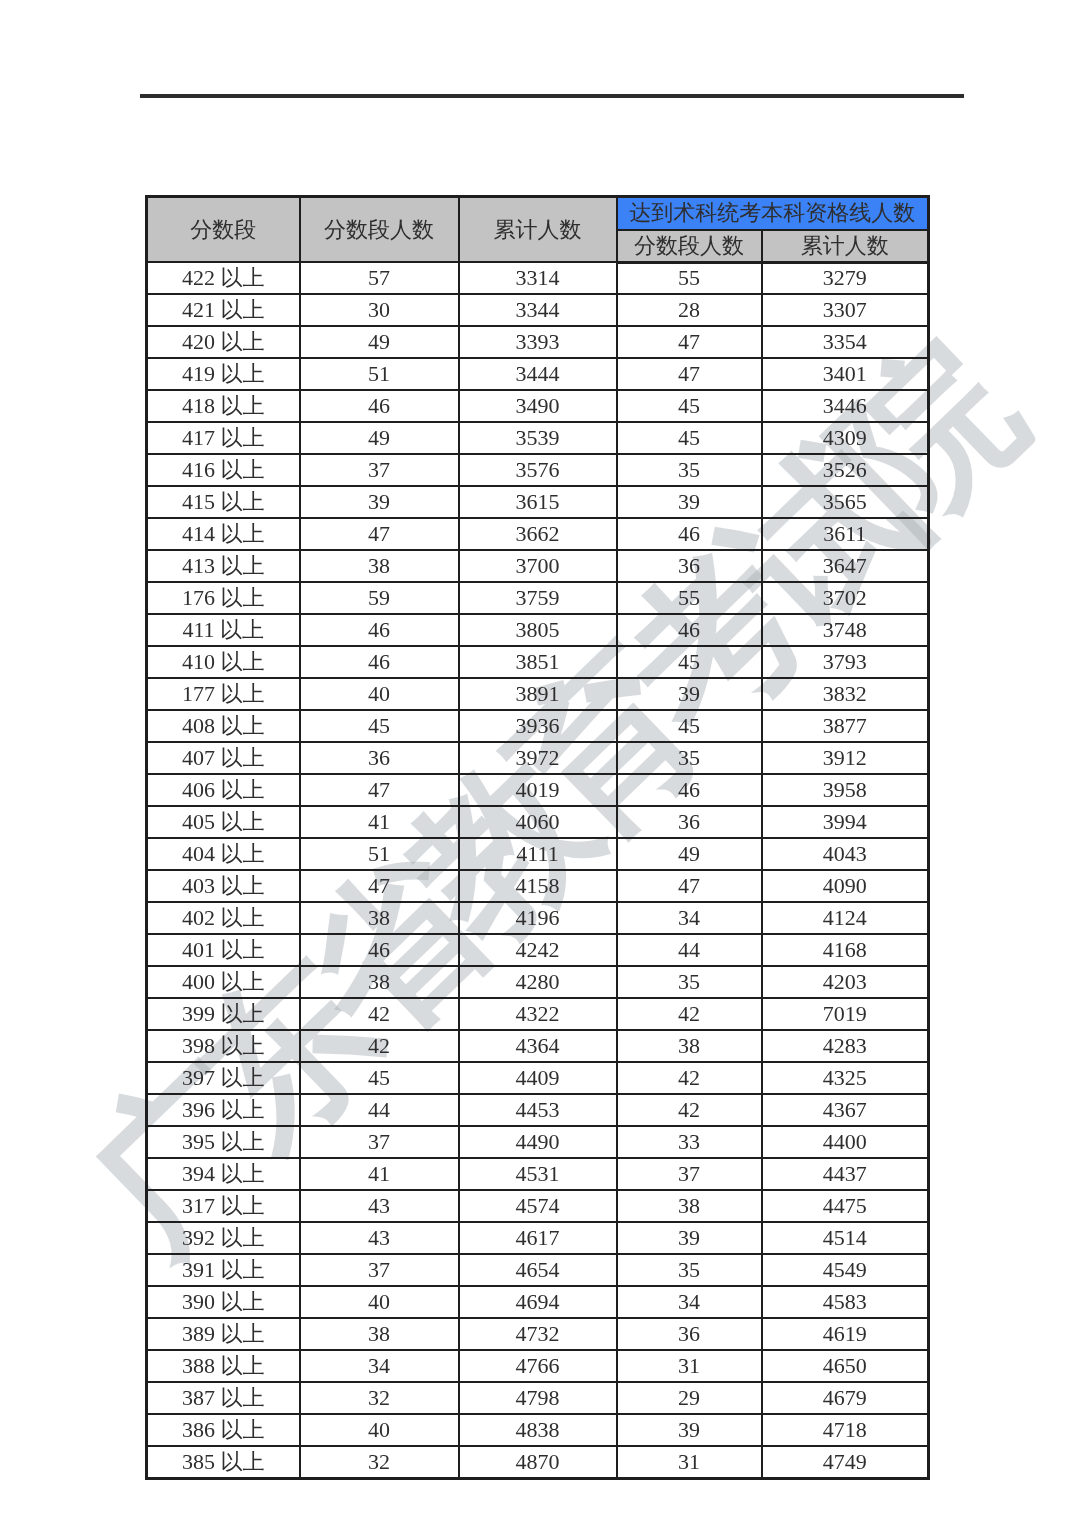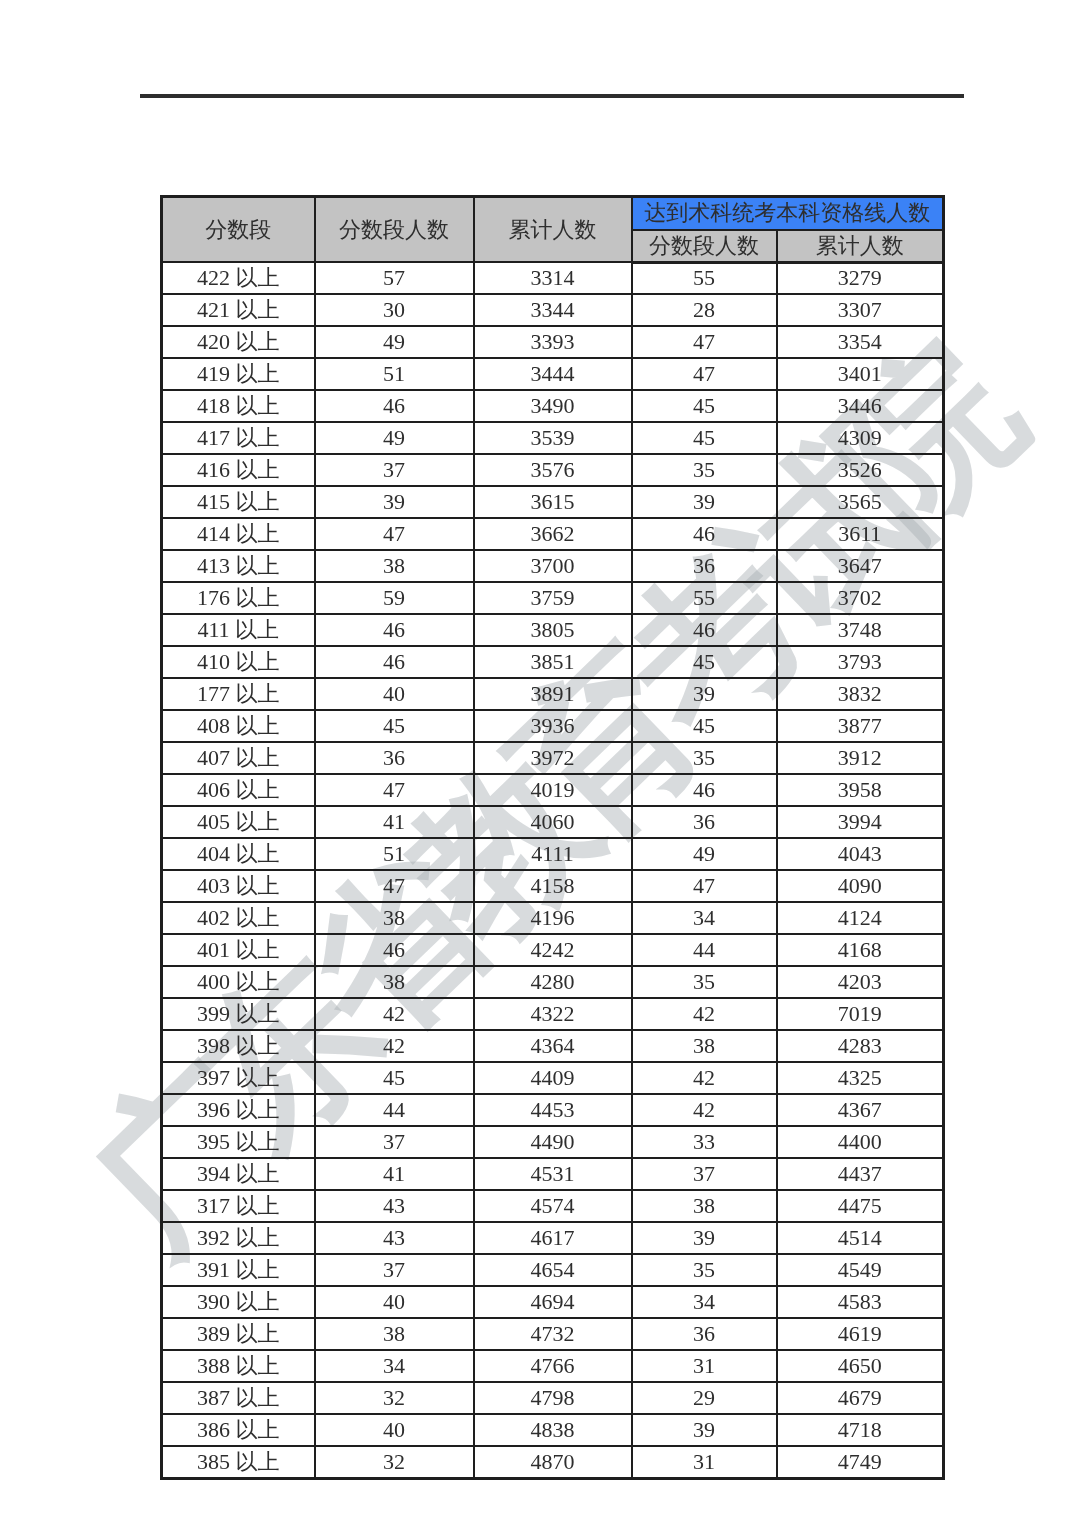--- a/index.html
+++ b/index.html
@@ -35,21 +35,21 @@
     font-weight: 700;
     letter-spacing: -22px;
     white-space: nowrap;
     color: rgba(168, 175, 179, 0.45);
     z-index: 1;
     font-family: "Liberation Sans", "DejaVu Sans", sans-serif;
     pointer-events: none;
   }
   table.score-table {
     position: absolute;
-    left: 160px;
+    left: 145px;
     top: 195px;
     width: 782px;
     border-collapse: collapse;
     table-layout: fixed;
     z-index: 2;
     background: transparent;
     border: 3px solid #1e1e1e;
   }
   table.score-table th,
   table.score-table td {

